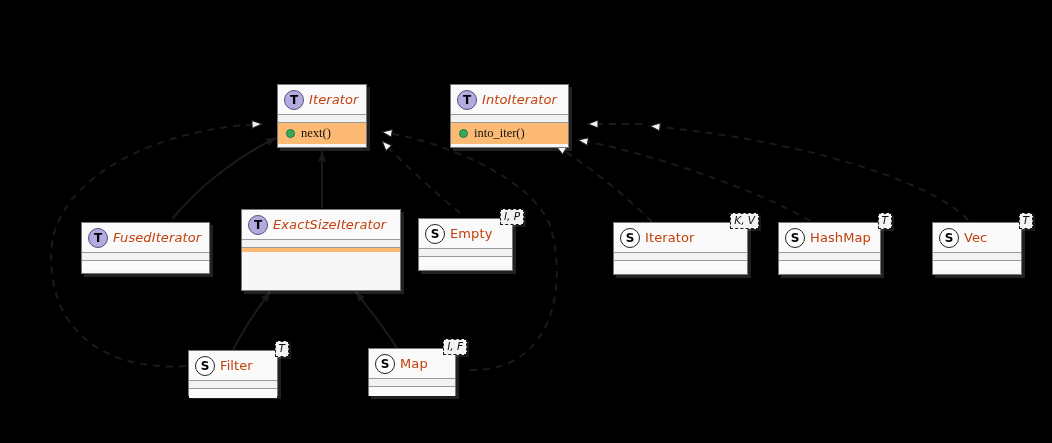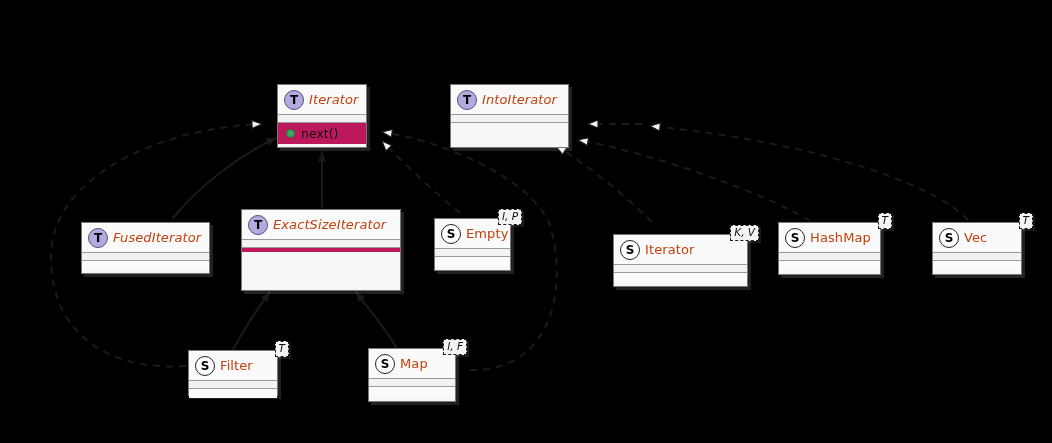--- a/index.html
+++ b/index.html
@@ -39,21 +39,21 @@
   }
   .badge.trait{background:#b3aae0;border-color:#55507a;}
   .badge.struct{background:#ffffff;border-color:#222;}
   .ttl{
     font-size:13px;color:#c2410c;white-space:nowrap;
     letter-spacing:0.1px;
     text-align:right;
   }
   .ttl.italic{font-style:italic;}
   .sep{height:7px;border-bottom:1px solid #9a9a9a;background:#f2f2f2;}
-  .body{background:#be185d;padding:2px 0 2px 0;}
+  .body{background:#fdba74;padding:2px 0 2px 0;font-family:Liberation Serif, serif;}
   .mrow{
     display:flex;align-items:center;
     font-size:12.5px;color:#101010;
     padding:1px 8px 1px 8px;
     white-space:nowrap;
   }
   .dot{
     width:7px;height:7px;border-radius:50%;
     background:#3aa85a;border:1px solid #1f7a3c;
     margin-right:6px;flex:0 0 auto;
@@ -134,20 +134,26 @@
       </div>
     </div>
   </div>
 
   <div class="node" style="left:450px;top:84px;width:119px;height:64px;">
     <div class="hdr">
       <span class="badge trait">T</span>
       <span class="ttl italic">IntoIterator</span>
     </div>
     <div class="sep"></div>
+    <div class="body">
+      <div class="mrow">
+        <span class="dot"></span>
+        <span>into_iter()</span>
+      </div>
+    </div>
   </div>
 
   <div class="node" style="left:81px;top:222px;width:129px;height:52px;">
     <div class="hdr">
       <span class="badge trait">T</span>
       <span class="ttl italic">FusedIterator</span>
     </div>
     <div class="sep"></div>
     <div class="emptybody">
       <div class="line"></div>
@@ -157,33 +163,33 @@
   <div class="node" style="left:241px;top:209px;width:160px;height:82px;">
     <div class="hdr">
       <span class="badge trait">T</span>
       <span class="ttl italic">ExactSizeIterator</span>
     </div>
     <div class="sep"></div>
     <div class="body">
     </div>
   </div>
 
-  <div class="node" style="left:434px;top:218px;width:77px;height:53px;">
+  <div class="node" style="left:418px;top:218px;width:95px;height:53px;">
     <div class="tparam">I, P</div>
     <div class="hdr">
       <span class="badge struct">S</span>
       <span class="ttl">Empty</span>
     </div>
     <div class="sep"></div>
     <div class="emptybody">
       <div class="line"></div>
     </div>
   </div>
 
-  <div class="node" style="left:613px;top:222px;width:135px;height:53px;margin-top:12px;">
+  <div class="node" style="left:613px;top:222px;width:135px;height:53px;">
     <div class="tparam">K, V</div>
     <div class="hdr">
       <span class="badge struct">S</span>
       <span class="ttl">Iterator</span>
     </div>
     <div class="sep"></div>
     <div class="emptybody">
       <div class="line"></div>
     </div>
   </div>
@@ -217,21 +223,21 @@
     <div class="hdr">
       <span class="badge struct">S</span>
       <span class="ttl">Filter</span>
     </div>
     <div class="sep"></div>
     <div class="emptybody">
       <div class="line"></div>
     </div>
   </div>
 
-  <div class="node" style="left:368px;top:348px;width:88px;height:54px;">
+  <div class="node" style="left:368px;top:348px;width:88px;height:48px;">
     <div class="tparam">I, F</div>
     <div class="hdr">
       <span class="badge struct">S</span>
       <span class="ttl">Map</span>
     </div>
     <div class="sep"></div>
     <div class="emptybody">
       <div class="line"></div>
     </div>
   </div>

